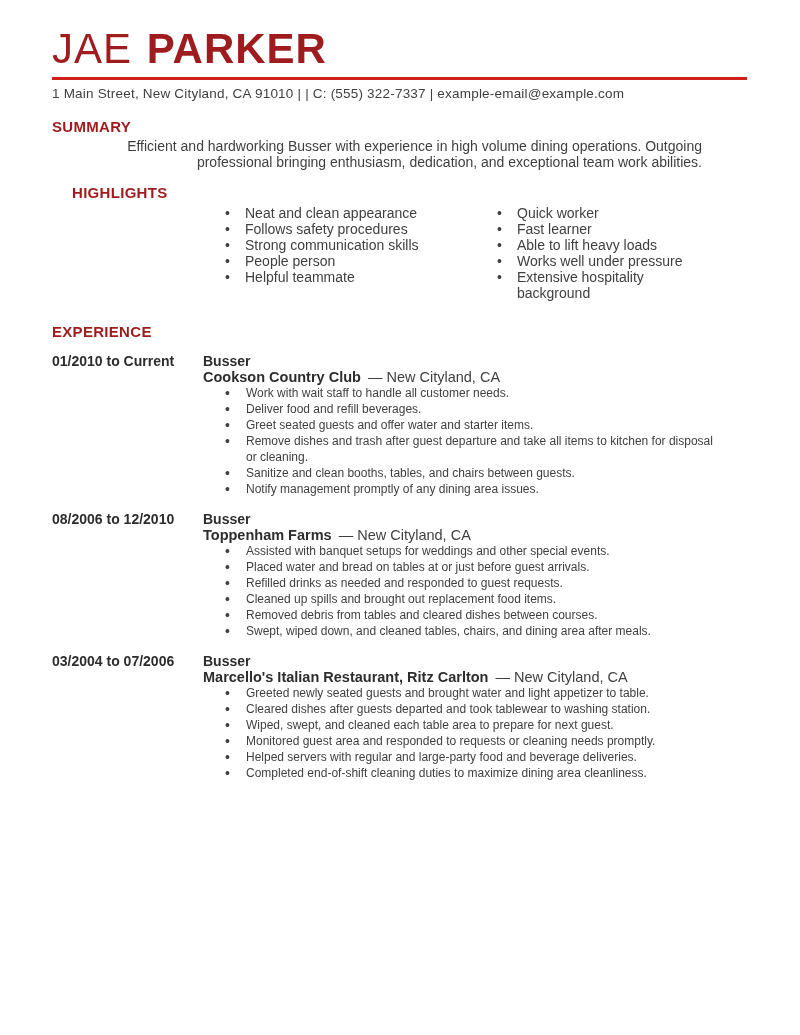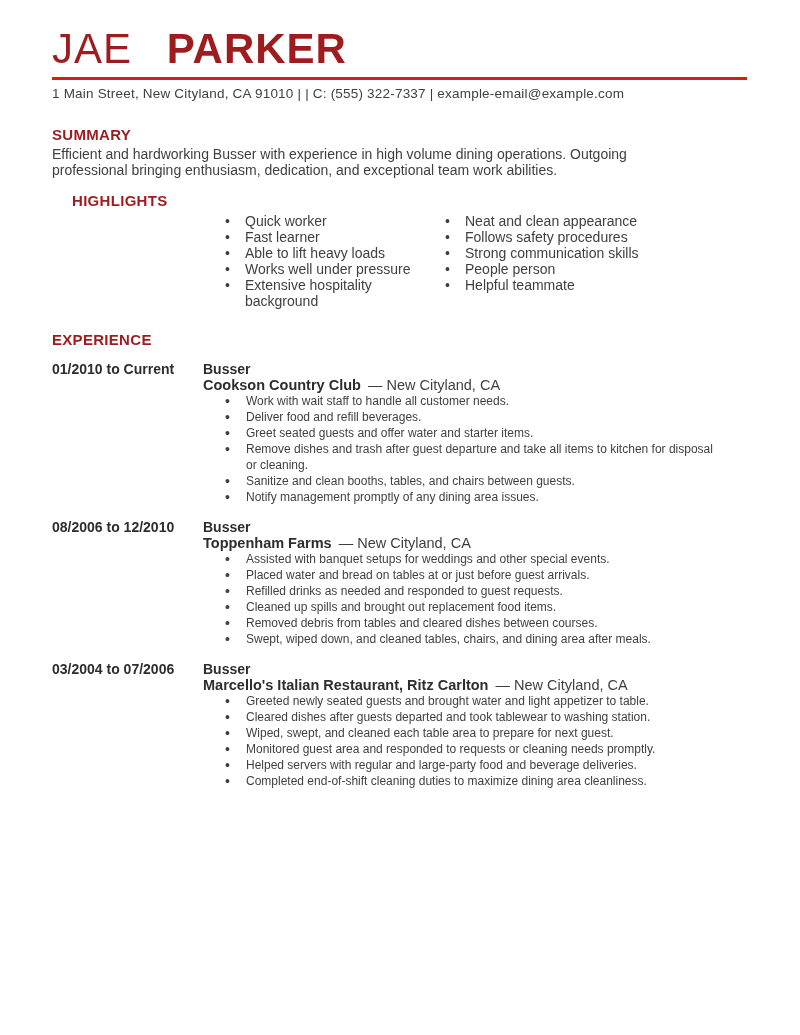--- a/index.html
+++ b/index.html
@@ -20,21 +20,21 @@
 
   
   .name {
     color: #9e1b1e;
     font-size: 42px;
     line-height: 46px;
     letter-spacing: 1px;
     white-space: nowrap;
   }
   .name .first { font-weight: 400; }
-  .name .last  { font-weight: 700; margin-left: 22px; }
+  .name .last  { font-weight: 700; margin-left: 2px; }
   .header-rule {
     height: 3px;
     background: #d02119;
     margin-top: 5px;
     border: none;
   }
   .contact {
     margin-top: 6px;
     font-size: 13.5px;
     line-height: 16px;
@@ -44,29 +44,30 @@
   }
 
   
   .sec-heading {
     color: #9e1b1e;
     font-weight: 700;
     font-size: 15px;
     line-height: 16px;
     letter-spacing: 0.3px;
   }
-  .sec-summary    { margin-top: 25px; }
+  .sec-summary    { margin-top: 17px; }
   .sec-highlights { margin-top: 15px; margin-left: 20px; }
   .sec-experience { margin-top: 23px; }
 
   .summary-text {
     margin-top: 3px;
     font-size: 14px;
     line-height: 16px;
     max-width: 650px;
+    text-align: right;
   }
 
   
   .highlights-cols {
     display: flex;
     margin-top: 4px;
     margin-left: 173px;
   }
   .hl-col { list-style: none; }
   .hl-col-1 { width: 272px; }
@@ -152,33 +153,33 @@
     <span class="last">PARKER</span>
   </div>
   <div class="header-rule"></div>
   <div class="contact">1 Main Street, New Cityland, CA 91010 | | C: (555) 322-7337 | example-email@example.com</div>
 
   <div class="sec-heading sec-summary">SUMMARY</div>
   <div class="summary-text">Efficient and hardworking Busser with experience in high volume dining operations. Outgoing professional bringing enthusiasm, dedication, and exceptional team work abilities.</div>
 
   <div class="sec-heading sec-highlights">HIGHLIGHTS</div>
   <div class="highlights-cols">
+    <ul class="hl-col hl-col-1">
+      <li>Neat and clean appearance</li>
+      <li>Follows safety procedures</li>
+      <li>Strong communication skills</li>
+      <li>People person</li>
+      <li>Helpful teammate</li>
+    </ul>
     <ul class="hl-col hl-col-2">
       <li>Quick worker</li>
       <li>Fast learner</li>
       <li>Able to lift heavy loads</li>
       <li>Works well under pressure</li>
       <li>Extensive hospitality background</li>
-    </ul>
-    <ul class="hl-col hl-col-1">
-      <li>Neat and clean appearance</li>
-      <li>Follows safety procedures</li>
-      <li>Strong communication skills</li>
-      <li>People person</li>
-      <li>Helpful teammate</li>
     </ul>
   </div>
 
   <div class="sec-heading sec-experience">EXPERIENCE</div>
 
   <div class="job">
     <div class="job-dates">01/2010 to Current</div>
     <div class="job-body">
       <div class="job-title">Busser</div>
       <div class="job-company-line">

